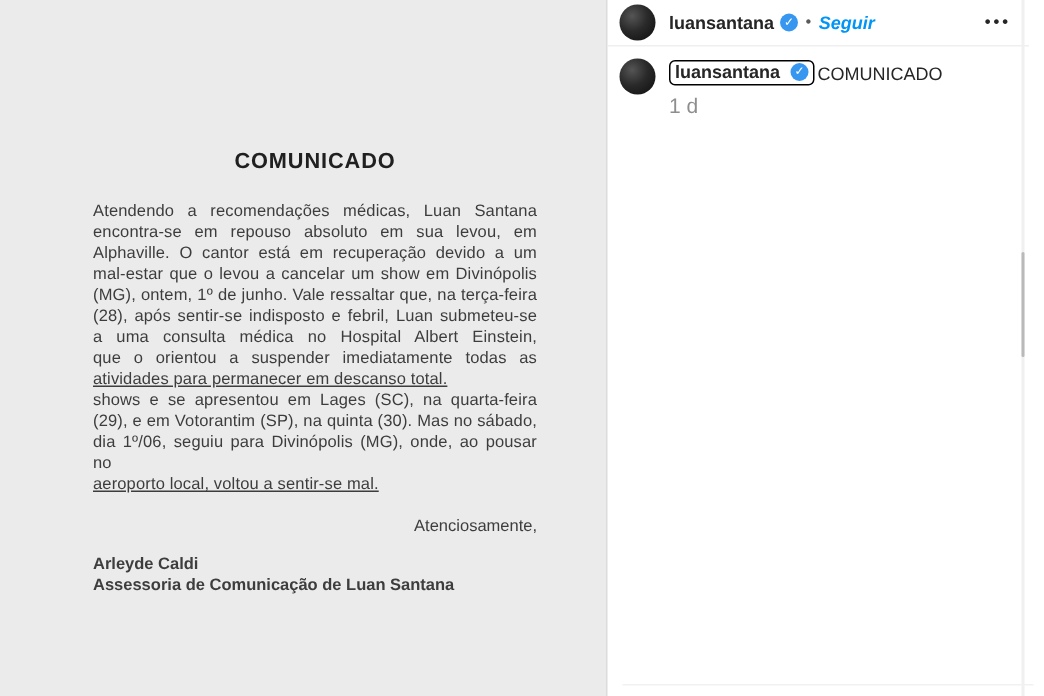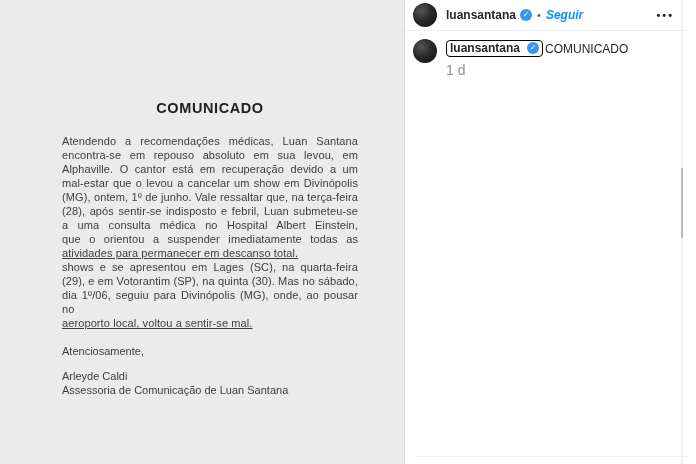--- a/index.html
+++ b/index.html
@@ -20,22 +20,22 @@
   }
   .doc-title {
     text-align:center; font-weight:bold; font-size:14.5px; line-height:16px;
     letter-spacing:0.6px; color:#202020; margin-bottom:18px;
   }
   .doc-line {
     font-size:11px; line-height:14px; letter-spacing:0.1px;
     text-align:justify; text-align-last:justify;
   }
   .doc-line.para-end { text-align-last:left;text-decoration:underline; }
-  .doc-closing { margin-top:14px; font-size:11px; line-height:14px; }
-  .doc-signature { margin-top:11px; font-size:11px; line-height:14px; }
+  .doc-closing { margin-top:14px; font-size:11px; line-height:14px;text-align:right; }
+  .doc-signature { margin-top:11px; font-size:11px; line-height:14px;font-weight:bold; }
 
   
   .panel {
     position:absolute; left:404px; top:0; width:282px; height:464px;
     background:#fff; border-left:1px solid #dcdcdc;
   }
   .panel-header {
     display:flex; align-items:center; height:31px;
     padding:0 12px 0 8px; border-bottom:1px solid #efefef;
   }

